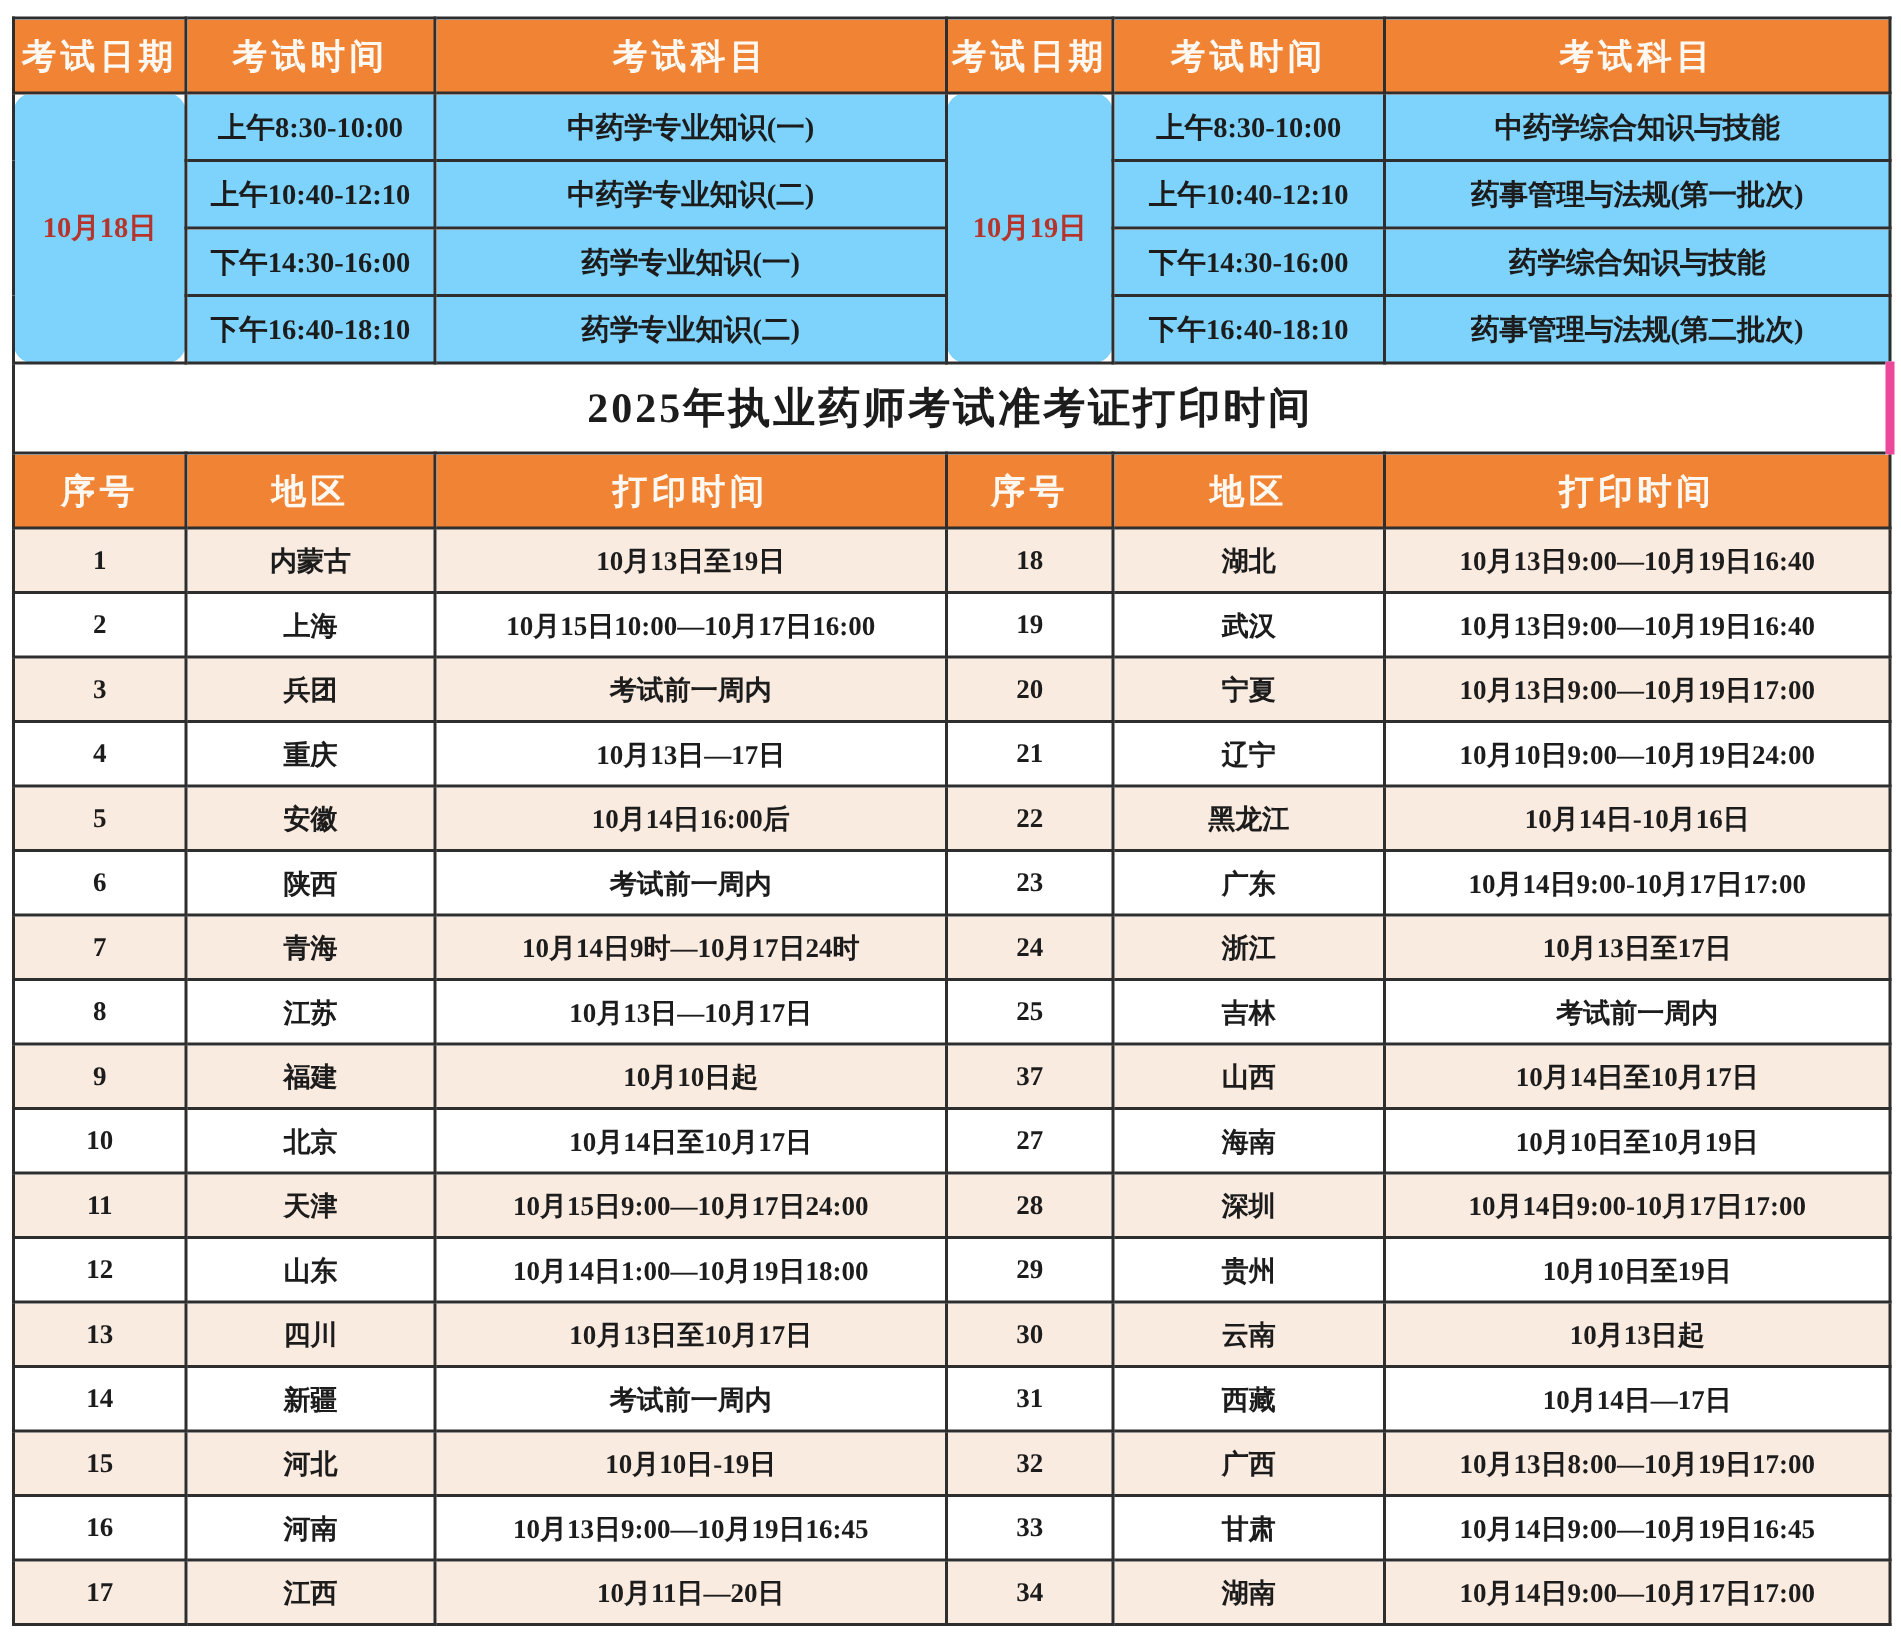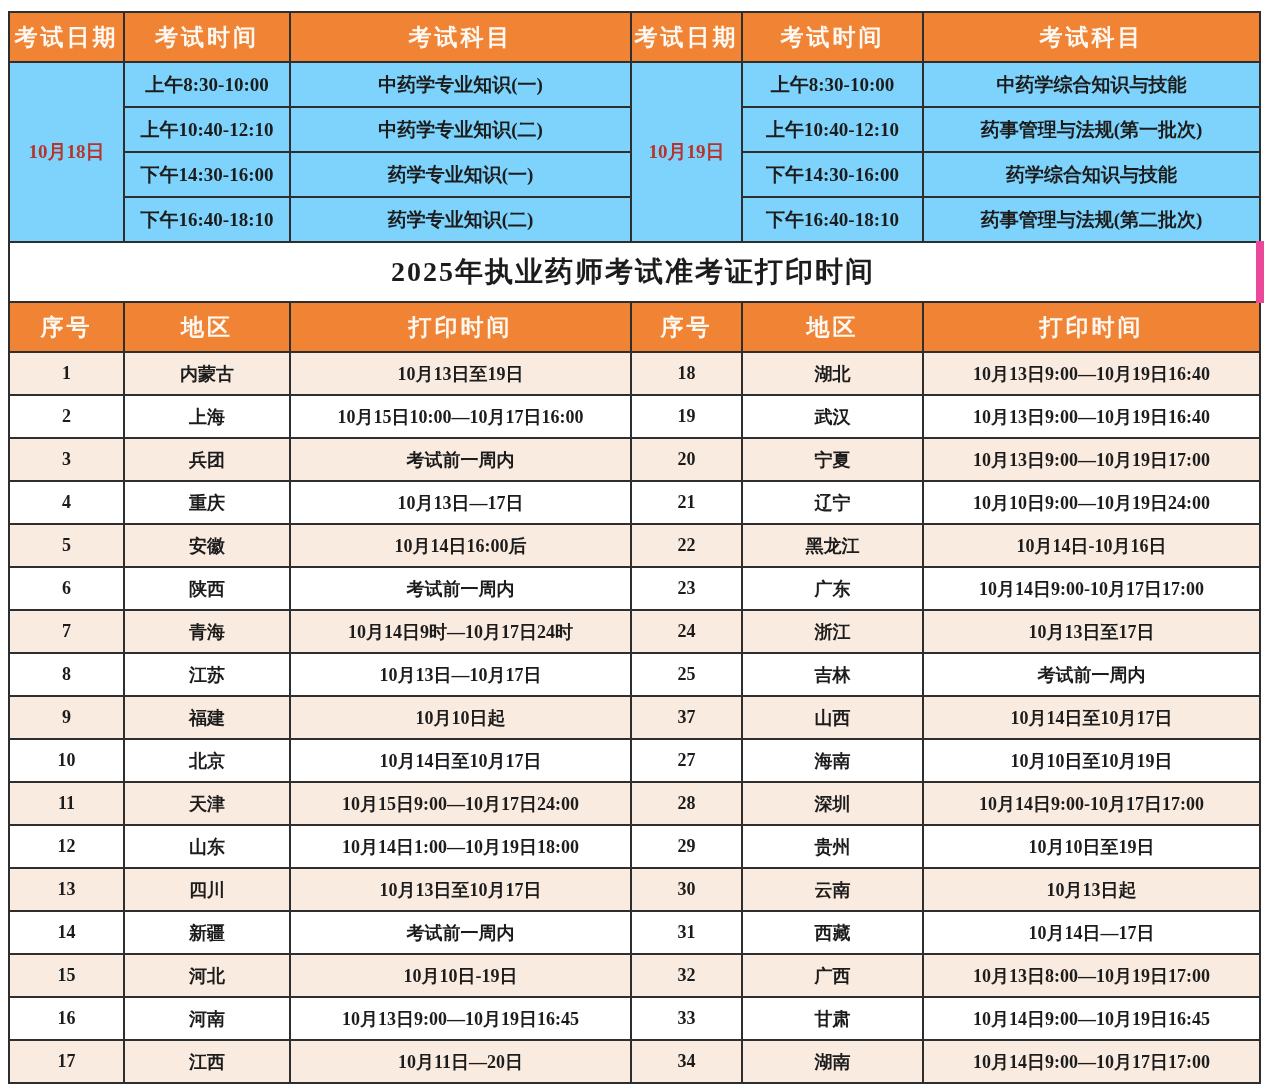--- a/index.html
+++ b/index.html
@@ -27,28 +27,28 @@
     white-space:nowrap;
   }
   tr.orange-head th {
     background:#F08334;
     color:#FDF8F1;
     font-size:23px;
     letter-spacing:3px;
     height:48px;
   }
   tr.exam-row td { height:43px; font-size:19px; background:#7dd3fc; }
-  td.date-cell { color:#B5342B; font-size:19px; background:#ffffff; }
+  td.date-cell { color:#B5342B; font-size:19px; background:#ffffff;border-radius:13px; }
   td.title-cell {
     height:58px;
     font-size:28px;
     letter-spacing:2px;
     background:#ffffff;
     border-left:2px solid #2E2E2E;
-    border-right:8px solid #ec4899;
+    border-right:6px solid #ec4899;
   }
   tr.print-row td { height:41px; font-size:18px; background:#ffffff; }
   tr.print-row.alt td { background:#FAEBE0; }
 </style>
 </head>
 <body>
 
 <div class="sheet">
   <table class="sched">
     <colgroup>

